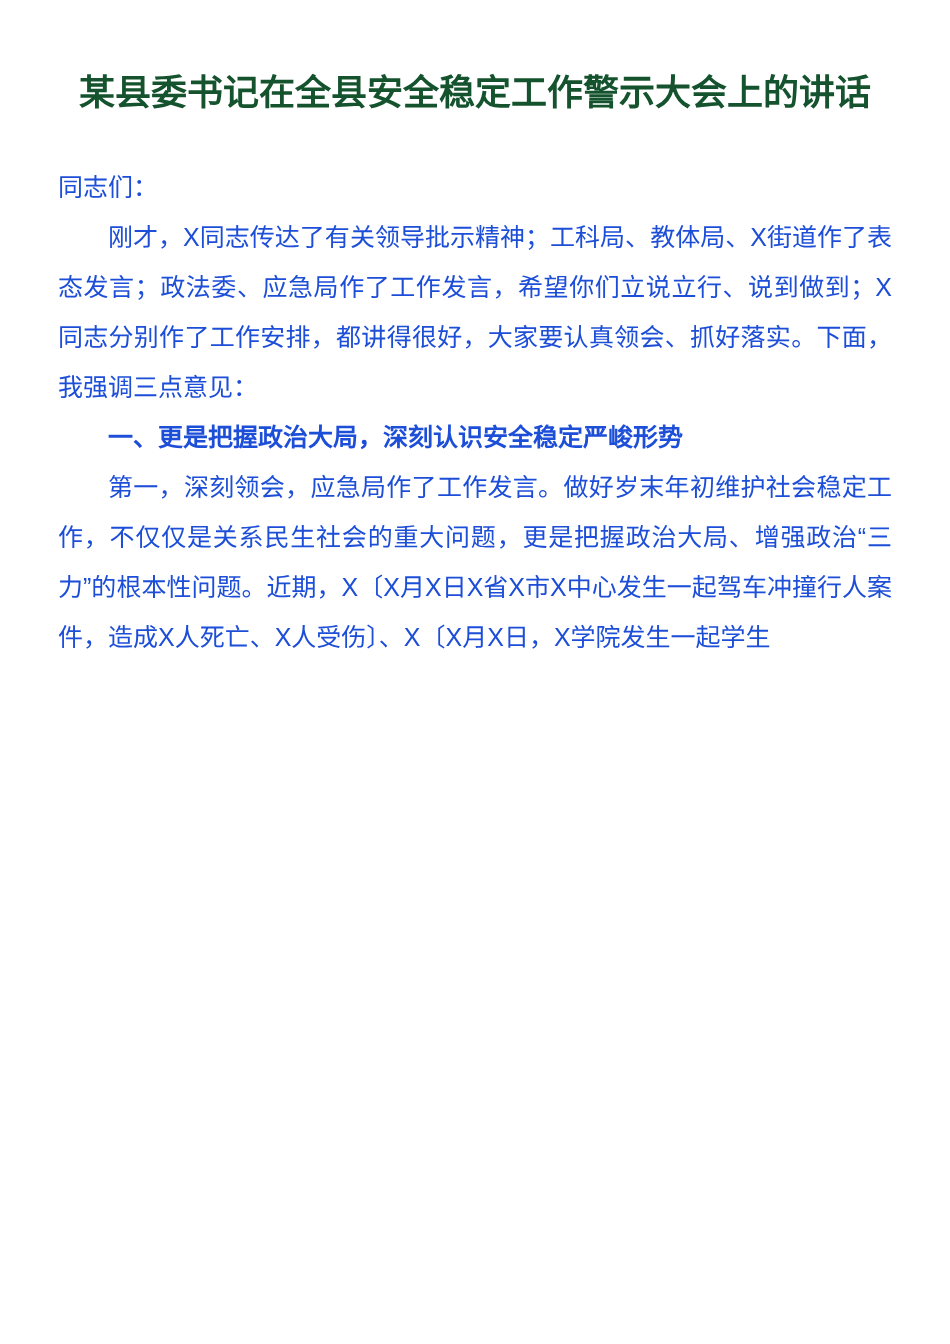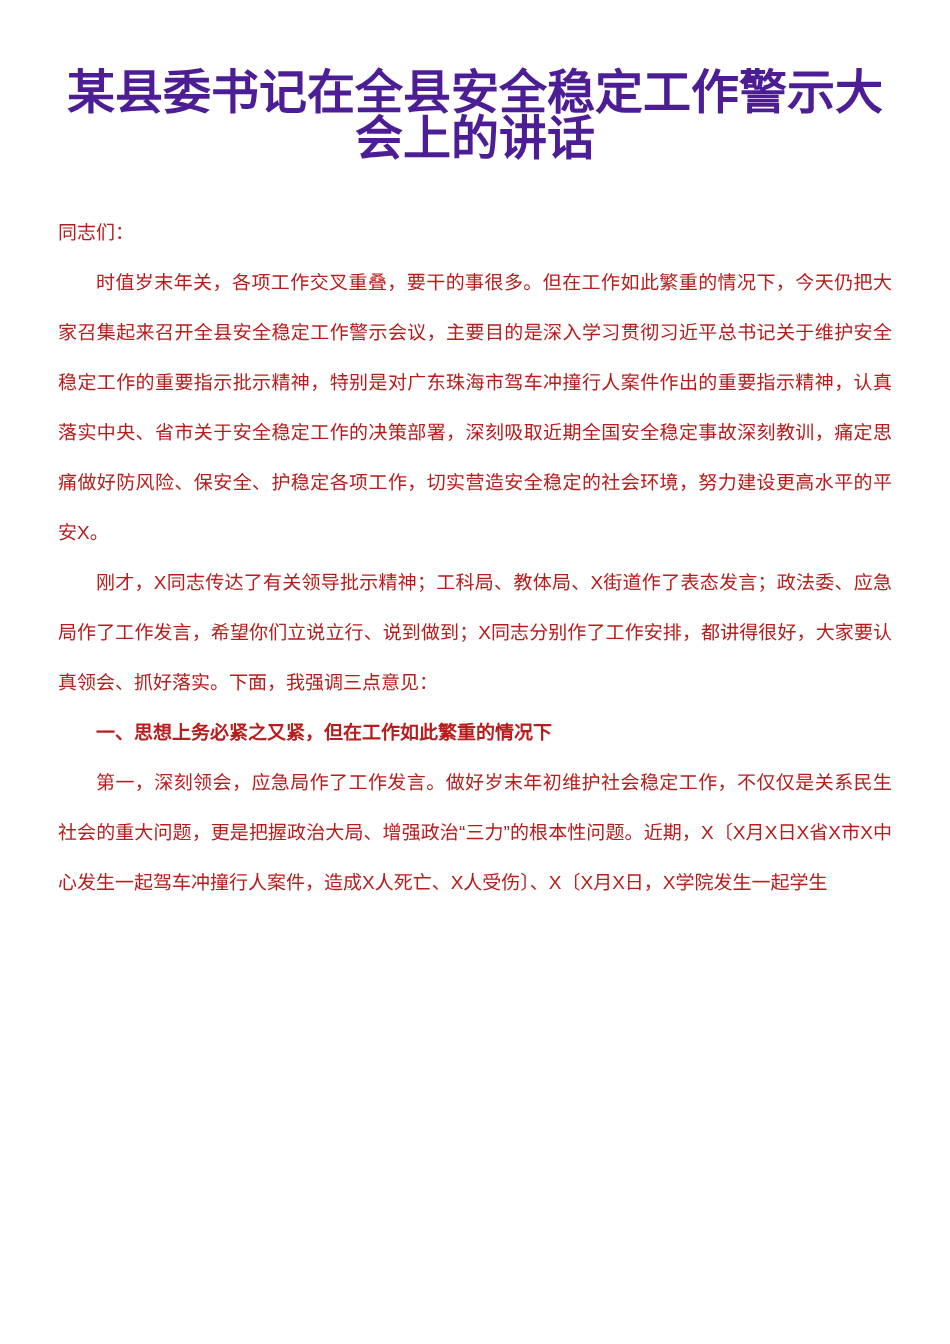--- a/index.html
+++ b/index.html
@@ -12,33 +12,33 @@
     width: 950px;
     height: 1344px;
     margin: 0 auto;
     background: #ffffff;
     color: #000000;
     overflow: hidden;
     font-family: "Liberation Sans", sans-serif;
   }
   .doc-title {
     margin: 70px 55px 46px 55px;
-    font-size: 48px;
+    font-size: 36px;
     font-weight: bold;
     line-height: 46px;
     text-align: center;
     letter-spacing: 0px;
-    color: #4c1d95;
+    color: #14532d;
   }
   .doc-body {
     margin: 0 58px;
-    font-size: 19px;
+    font-size: 25px;
     line-height: 50px;
     text-align: justify;
-    color: #b91c1c;
+    color: #1d4ed8;
   }
   .doc-body p {
     margin: 0;
     padding: 0;
     word-break: break-all;
   }
   .salutation {
     text-indent: 0;
   }
   .para {
@@ -51,22 +51,21 @@
 </style>
 </head>
 <body>
 
 <div class="page">
   <h1 class="doc-title">某县委书记在全县安全稳定工作警示大会上的讲话</h1>
 
   <div class="doc-body">
     <p class="salutation">同志们：</p>
 
-    <p class="para">时值岁末年关，各项工作交叉重叠，要干的事很多。但在工作如此繁重的情况下，今天仍把大家召集起来召开全县安全稳定工作警示会议，主要目的是深入学习贯彻习近平总书记关于维护安全稳定工作的重要指示批示精神，特别是对广东珠海市驾车冲撞行人案件作出的重要指示精神，认真落实中央、省市关于安全稳定工作的决策部署，深刻吸取近期全国安全稳定事故深刻教训，痛定思痛做好防风险、保安全、护稳定各项工作，切实营造安全稳定的社会环境，努力建设更高水平的平安X。</p>
 
     <p class="para">刚才，X同志传达了有关领导批示精神；工科局、教体局、X街道作了表态发言；政法委、应急局作了工作发言，希望你们立说立行、说到做到；X同志分别作了工作安排，都讲得很好，大家要认真领会、抓好落实。下面，我强调三点意见：</p>
 
-    <p class="section-heading">一、思想上务必紧之又紧，但在工作如此繁重的情况下</p>
+    <p class="section-heading">一、更是把握政治大局，深刻认识安全稳定严峻形势</p>
 
 
     <p class="para">第一，深刻领会，应急局作了工作发言。做好岁末年初维护社会稳定工作，不仅仅是关系民生社会的重大问题，更是把握政治大局、增强政治“三力”的根本性问题。近期，X〔X月X日X省X市X中心发生一起驾车冲撞行人案件，造成X人死亡、X人受伤〕、X〔X月X日，X学院发生一起学生</p>
   </div>
 </div>
 
 </body></html>

